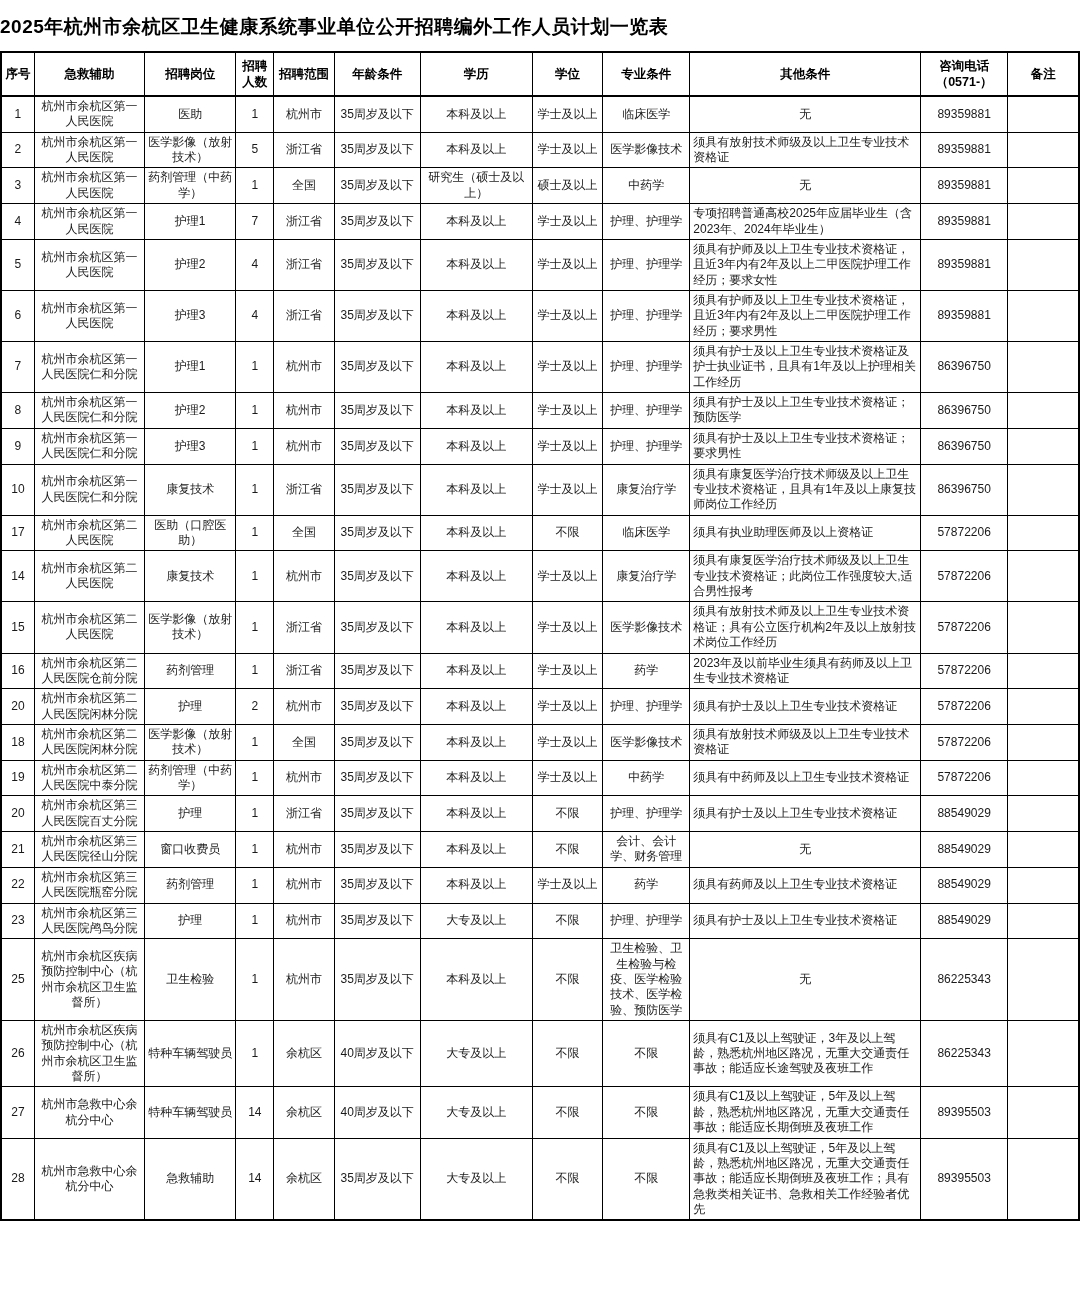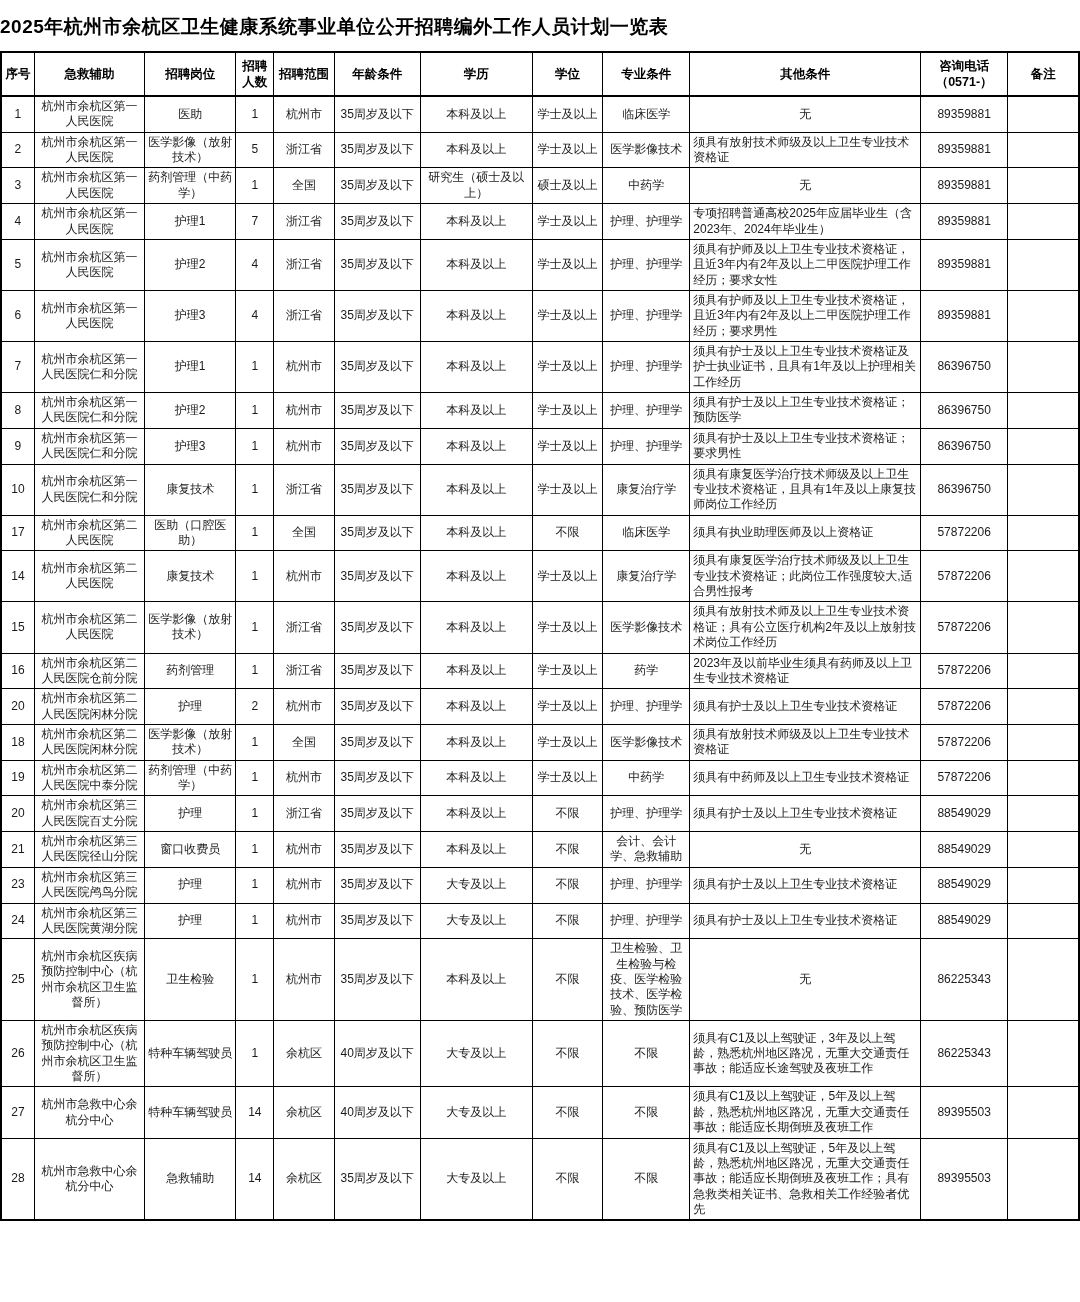--- a/index.html
+++ b/index.html
@@ -338,42 +338,42 @@
       </tr>
       <tr>
         <td>21</td>
         <td>杭州市余杭区第三人民医院径山分院</td>
         <td>窗口收费员</td>
         <td>1</td>
         <td>杭州市</td>
         <td>35周岁及以下</td>
         <td>本科及以上</td>
         <td>不限</td>
-        <td>会计、会计学、急救辅助</td>
+        <td>会计、会计学、财务管理</td>
         <td>无</td>
         <td>88549029</td>
         <td></td>
       </tr>
       <tr>
+        <td>22</td>
+        <td>杭州市余杭区第三人民医院瓶窑分院</td>
+        <td>药剂管理</td>
+        <td>1</td>
+        <td>杭州市</td>
+        <td>35周岁及以下</td>
+        <td>本科及以上</td>
+        <td>学士及以上</td>
+        <td>药学</td>
+        <td class="left">须具有药师及以上卫生专业技术资格证</td>
+        <td>88549029</td>
+        <td></td>
+      </tr>
+      <tr>
         <td>23</td>
         <td>杭州市余杭区第三人民医院鸬鸟分院</td>
-        <td>护理</td>
-        <td>1</td>
-        <td>杭州市</td>
-        <td>35周岁及以下</td>
-        <td>大专及以上</td>
-        <td>不限</td>
-        <td>护理、护理学</td>
-        <td class="left">须具有护士及以上卫生专业技术资格证</td>
-        <td>88549029</td>
-        <td></td>
-      </tr>
-      <tr>
-        <td>24</td>
-        <td>杭州市余杭区第三人民医院黄湖分院</td>
         <td>护理</td>
         <td>1</td>
         <td>杭州市</td>
         <td>35周岁及以下</td>
         <td>大专及以上</td>
         <td>不限</td>
         <td>护理、护理学</td>
         <td class="left">须具有护士及以上卫生专业技术资格证</td>
         <td>88549029</td>
         <td></td>

